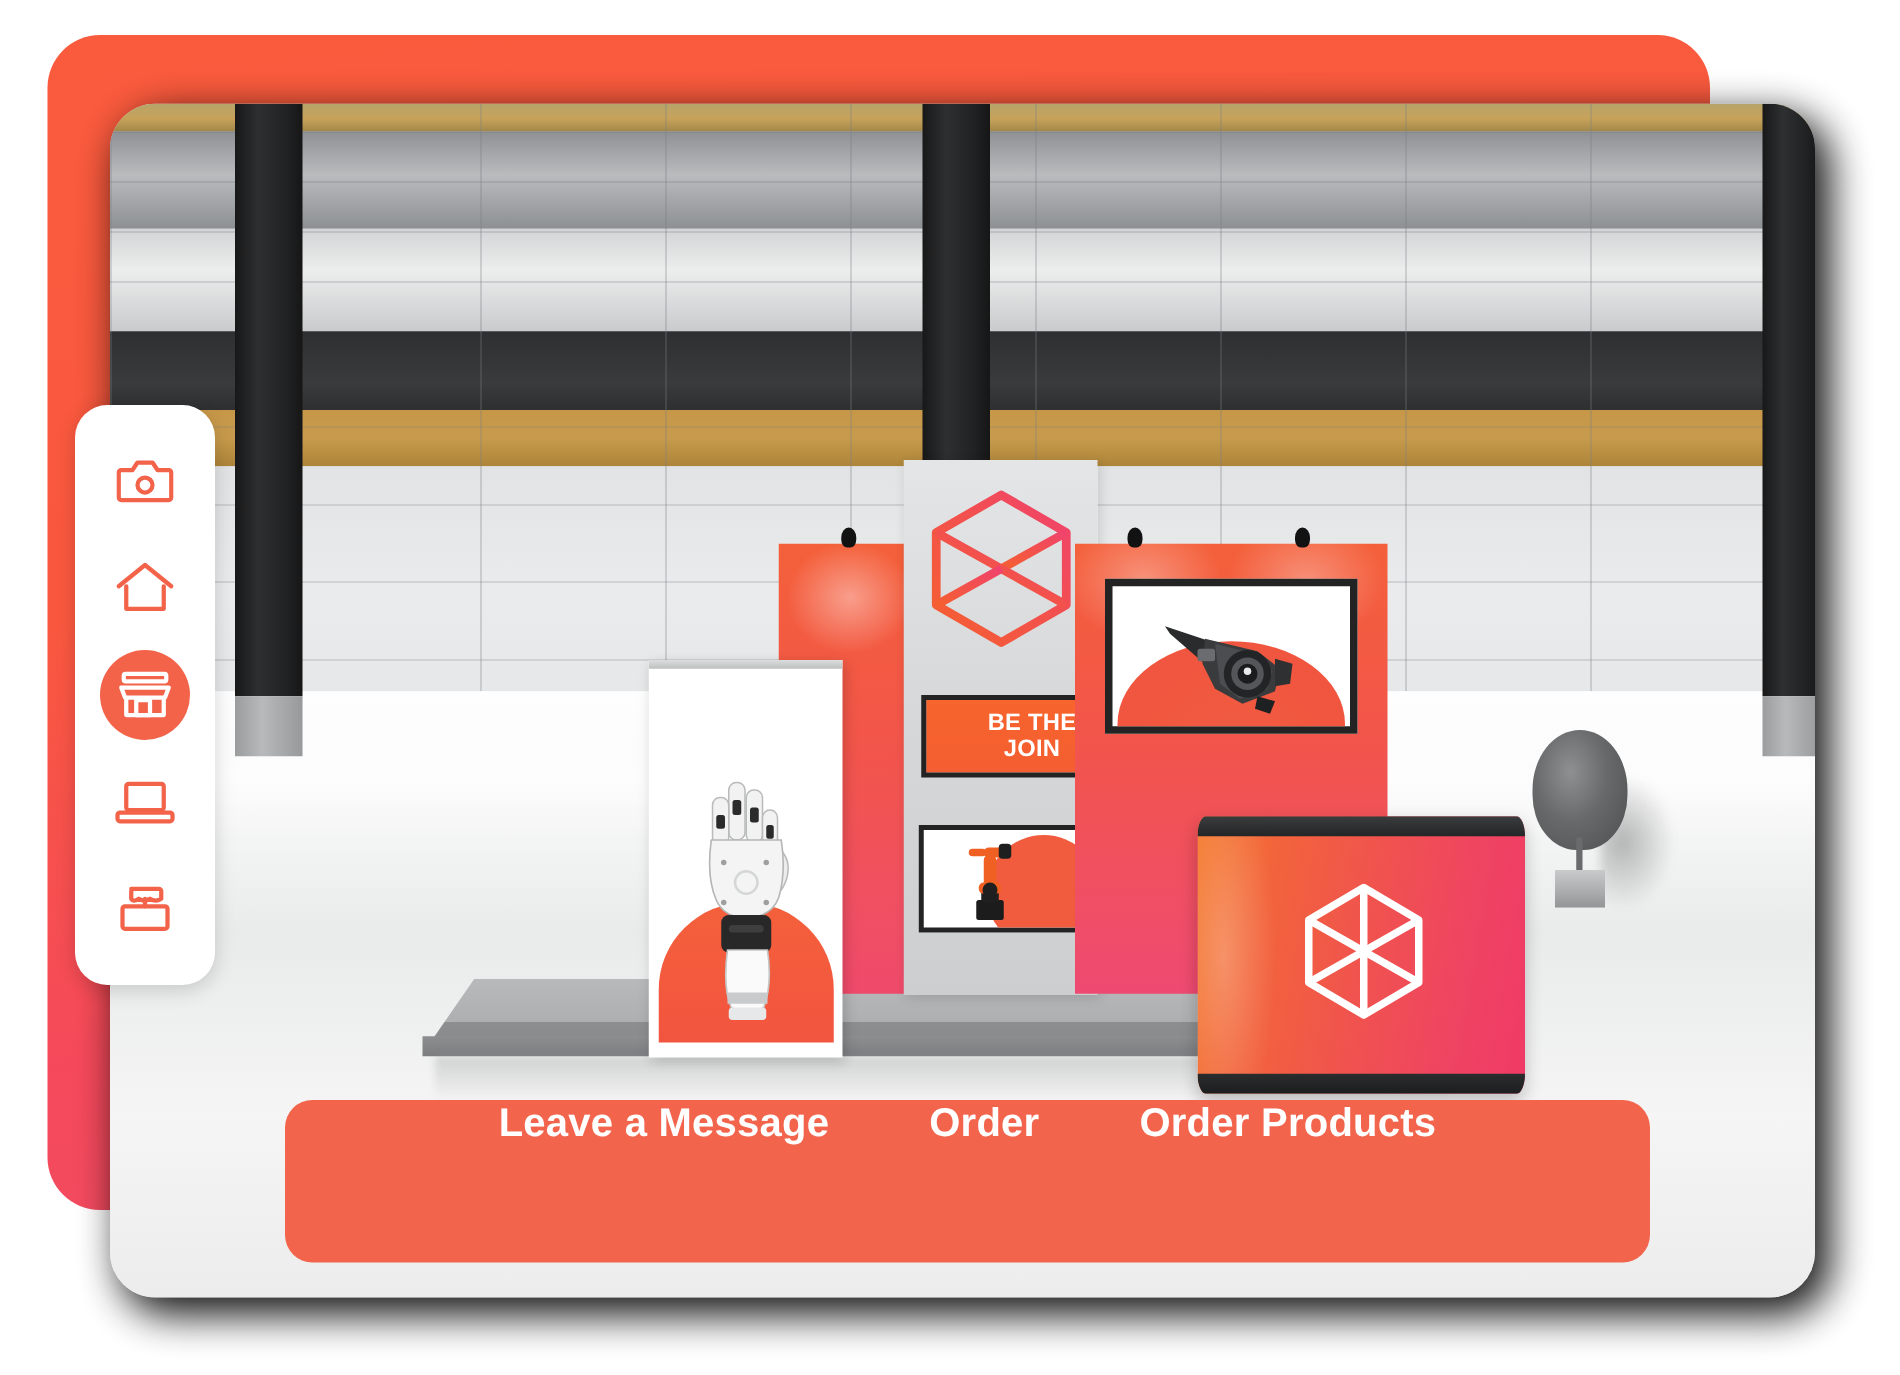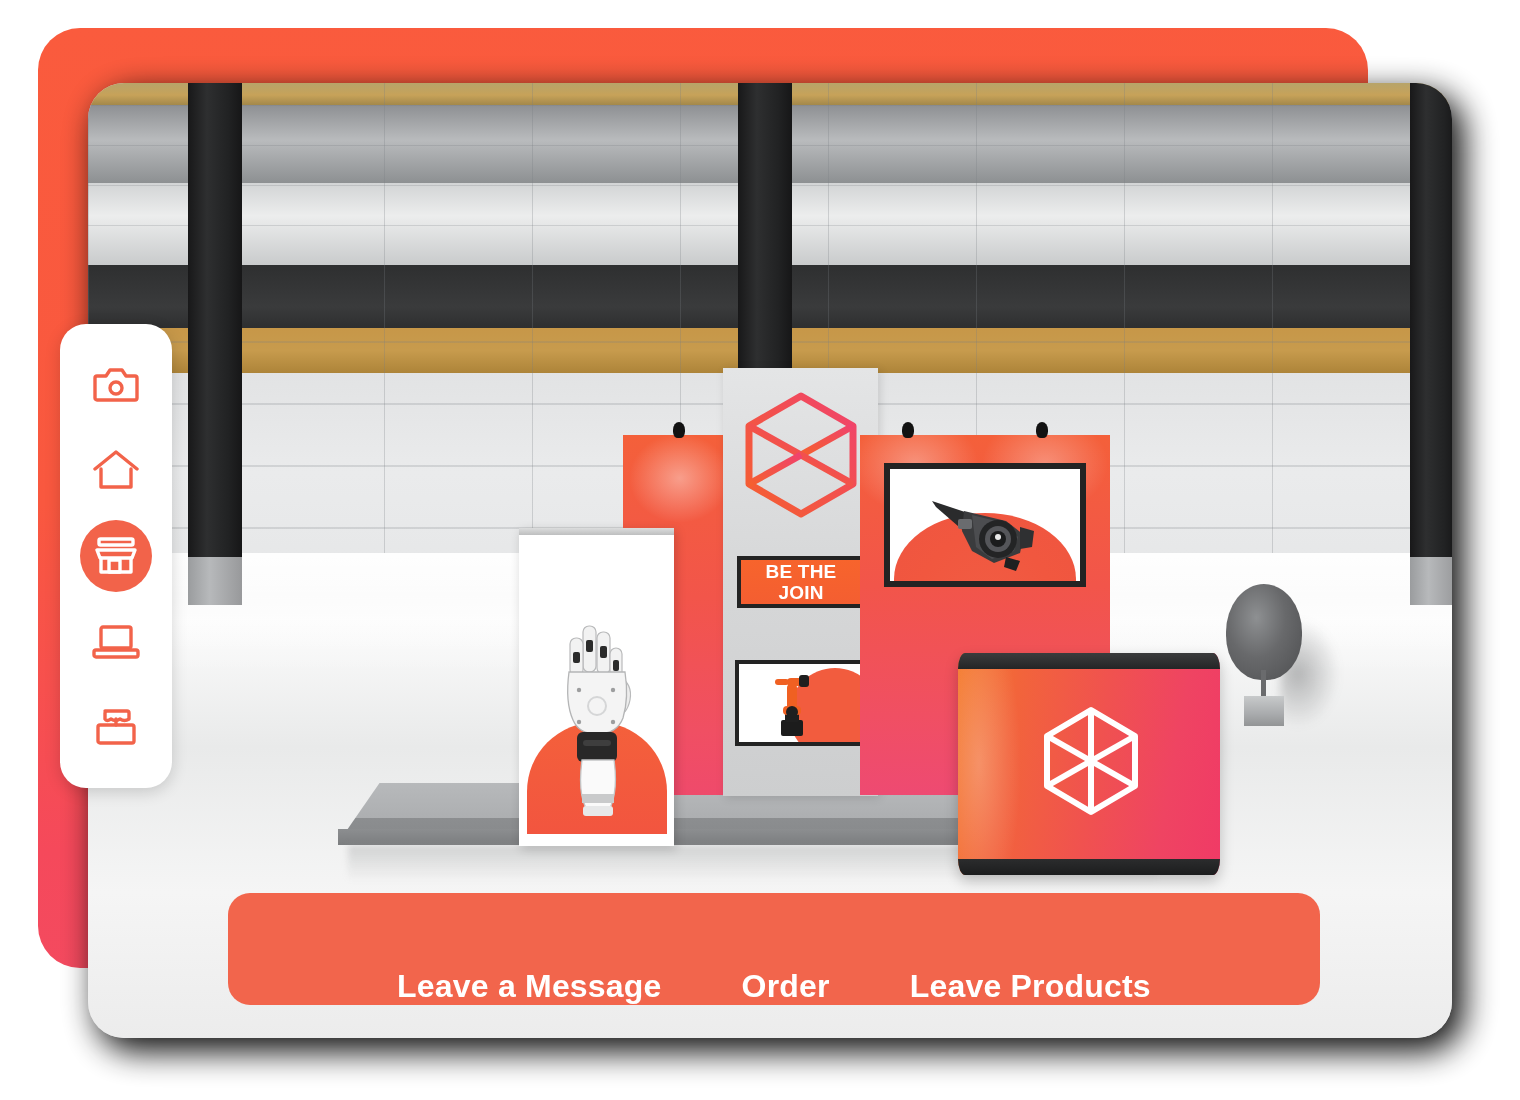--- a/index.html
+++ b/index.html
@@ -182,24 +182,24 @@
          background: #121212; }
 
   
   .wall-center {
     position: absolute; left: 385px; top: 85px; width: 155px; height: 428px;
     background: linear-gradient(180deg, #e4e5e6 0%, #d6d7d8 50%, #cdcecf 100%);
     box-shadow: 2px 2px 9px rgba(0,0,0,.13);
   }
   .hex-logo { position: absolute; left: 18px; top: 22px; width: 120px; height: 130px; }
   .sign-bethe {
-    position: absolute; left: 14px; top: 188px; width: 128px; height: 52px;
+    position: absolute; left: 14px; top: 188px; width: 128px; height: 66px;
     background: linear-gradient(180deg, #F7642C 0%, #F45E31 100%);
     border: 4px solid #232323;
-    display: flex; align-items: center; justify-content: center;
+    display: flex; align-items: center; justify-content: flex-end;
     color: #ffffff; font-weight: bold; font-size: 19px; line-height: 21px;
     text-align: center; letter-spacing: .2px;
   }
   .frame-small {
     position: absolute; left: 12px; top: 292px; width: 132px; height: 86px;
     border: 4px solid #232323; background: #ffffff; overflow: hidden;
   }
   .frame-small .arc {
     position: absolute; right: -18px; top: 4px; width: 92px; height: 92px;
     border-radius: 50%; background: #F25C3E;
@@ -285,27 +285,26 @@
     display: flex; align-items: center; justify-content: center;
     border-radius: 50%;
     cursor: pointer;
   }
   .nav-item.active { background: #F2634A; }
   .nav-item svg { display: block; }
 
   
   .actionbar {
     position: absolute; left: 228px; top: 880px;
-    width: 1092px; height: 112px;
+    width: 1092px; height: 130px;
     background: #F2654C;
     border-radius: 22px;
-    display: flex; align-items: flex-end; justify-content: center;
+    display: flex; align-items: flex-start; justify-content: center;
     gap: 0;
     z-index: 20;
-    margin-top: 13px;
   }
   .action-btn {
     color: #ffffff;
     font-weight: bold;
     font-size: 32px;
     letter-spacing: .2px;
     padding: 0 40px;
     cursor: pointer;
     white-space: nowrap;
   }
@@ -529,16 +528,16 @@
           <rect x="5" y="18" width="36" height="18" rx="2"></rect>
         </svg>
       </span>
     </div>
 
   </div>
 
   <div class="actionbar">
     <div class="action-btn">Leave a Message</div>
     <div class="action-btn">Order</div>
-    <div class="action-btn">Leave Products</div>
+    <div class="action-btn">Order Products</div>
   </div>
 
 </div>
 
 </body></html>

